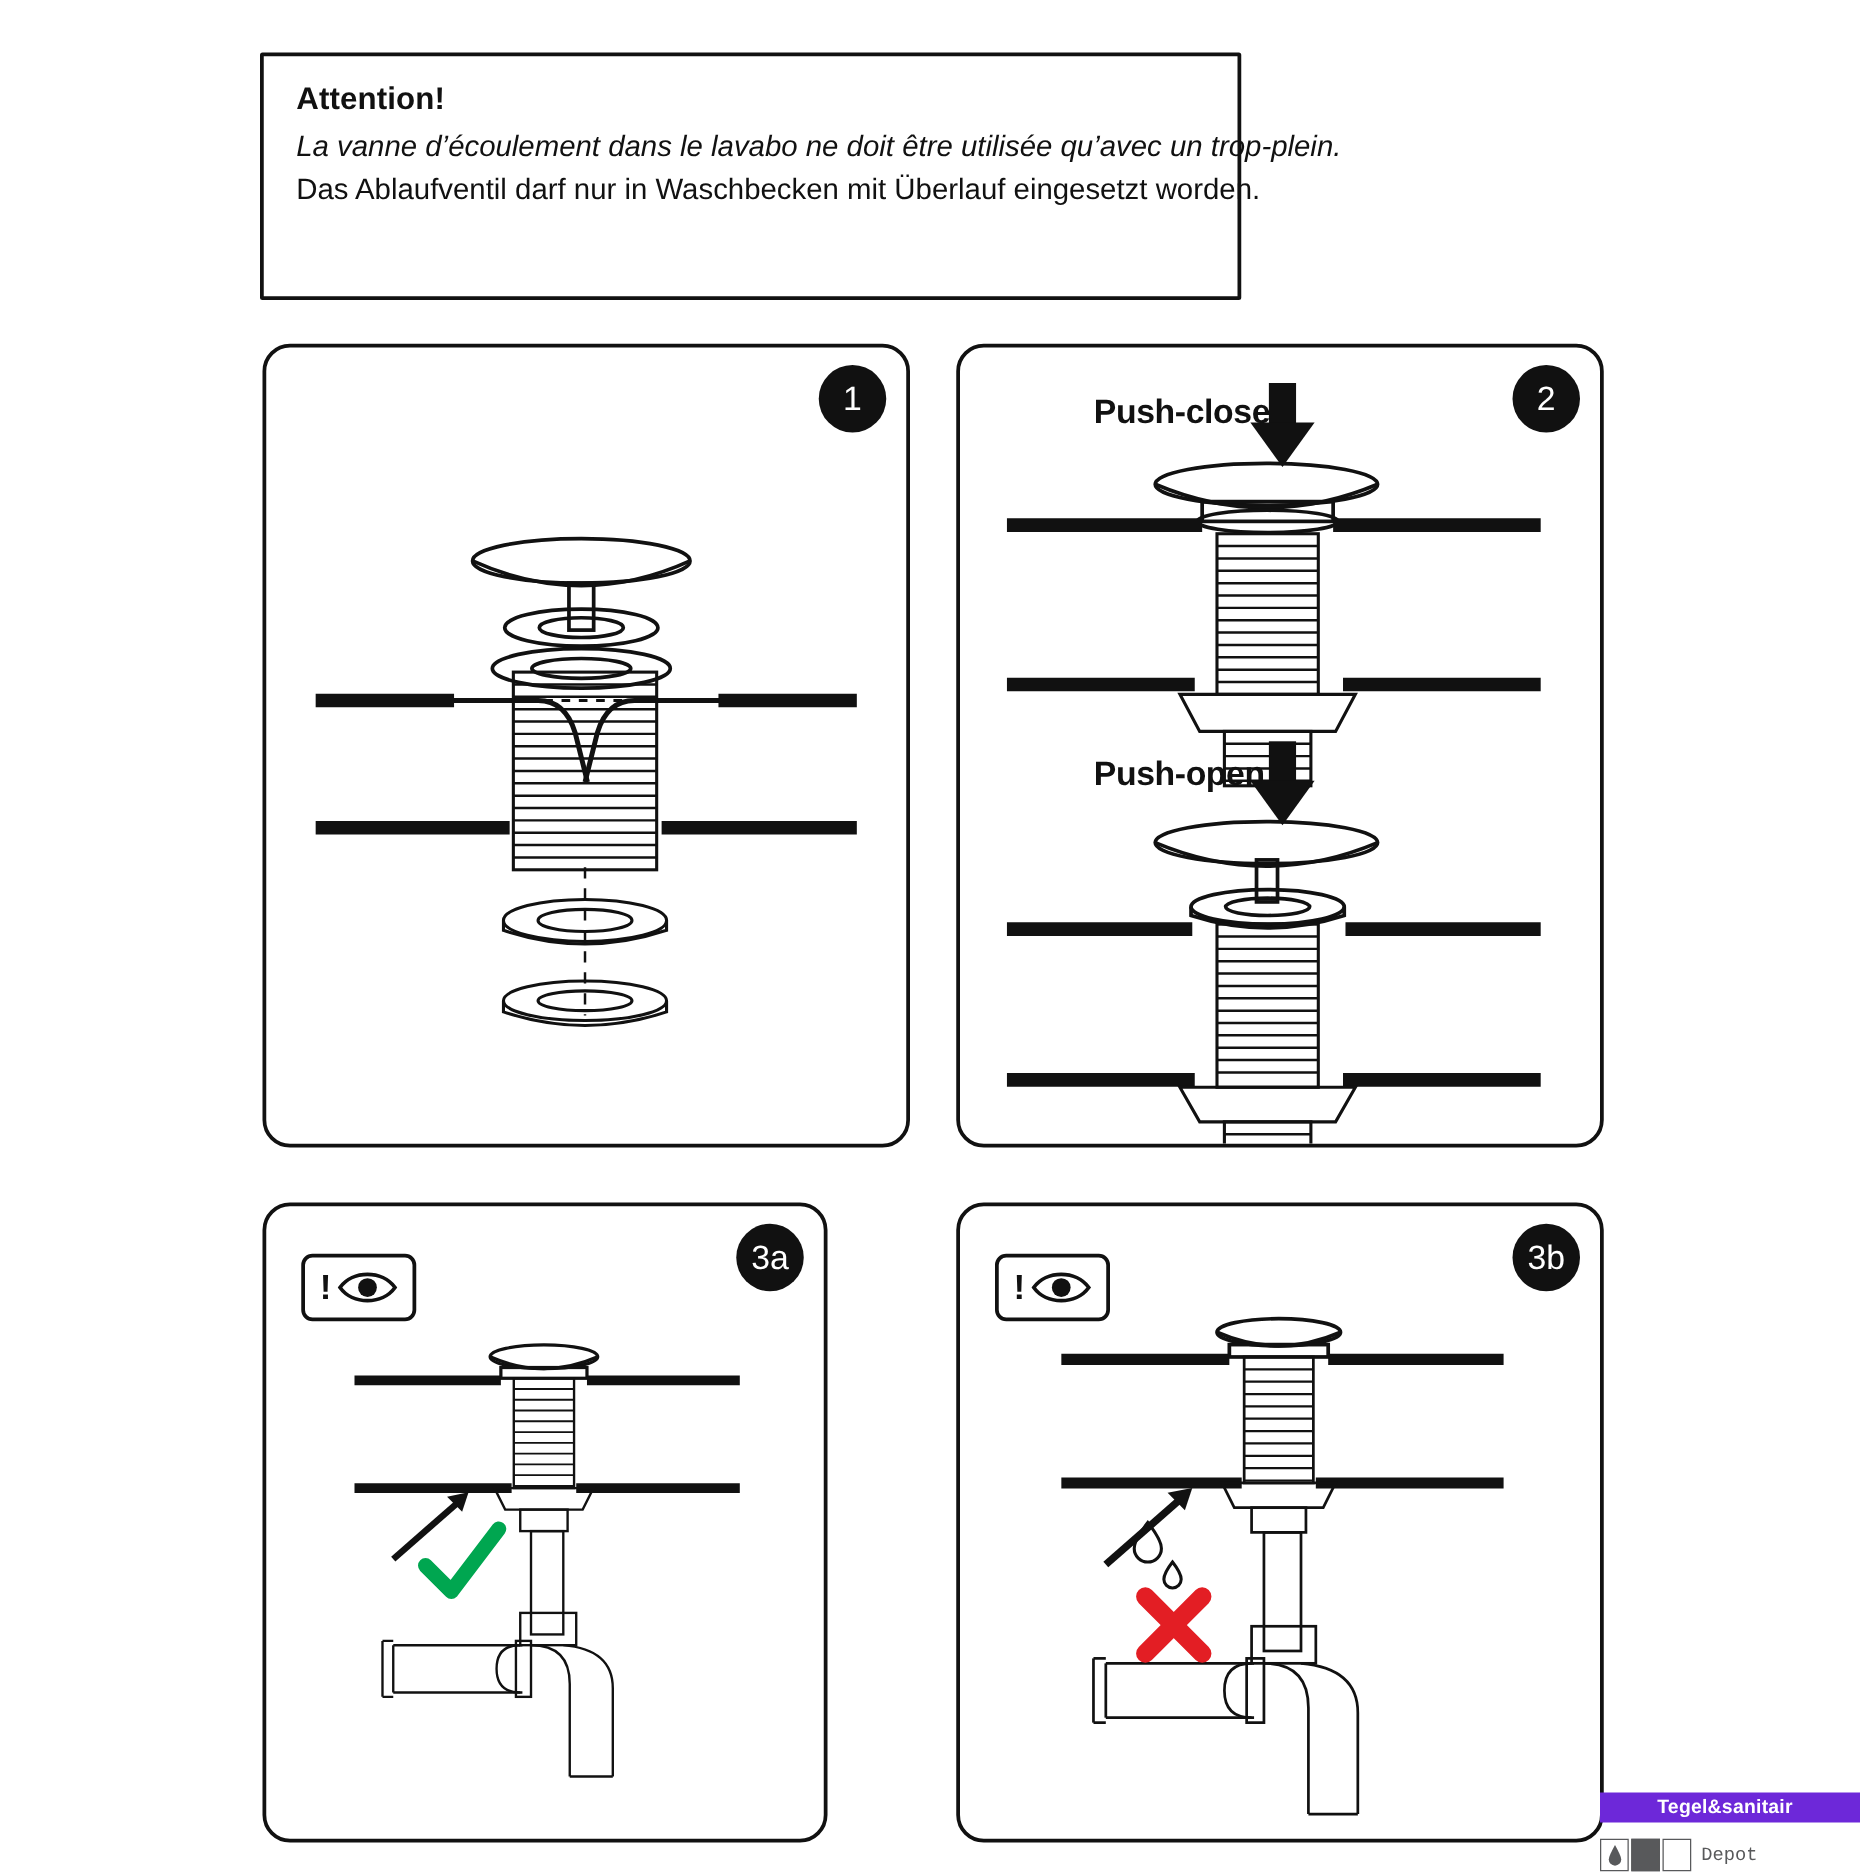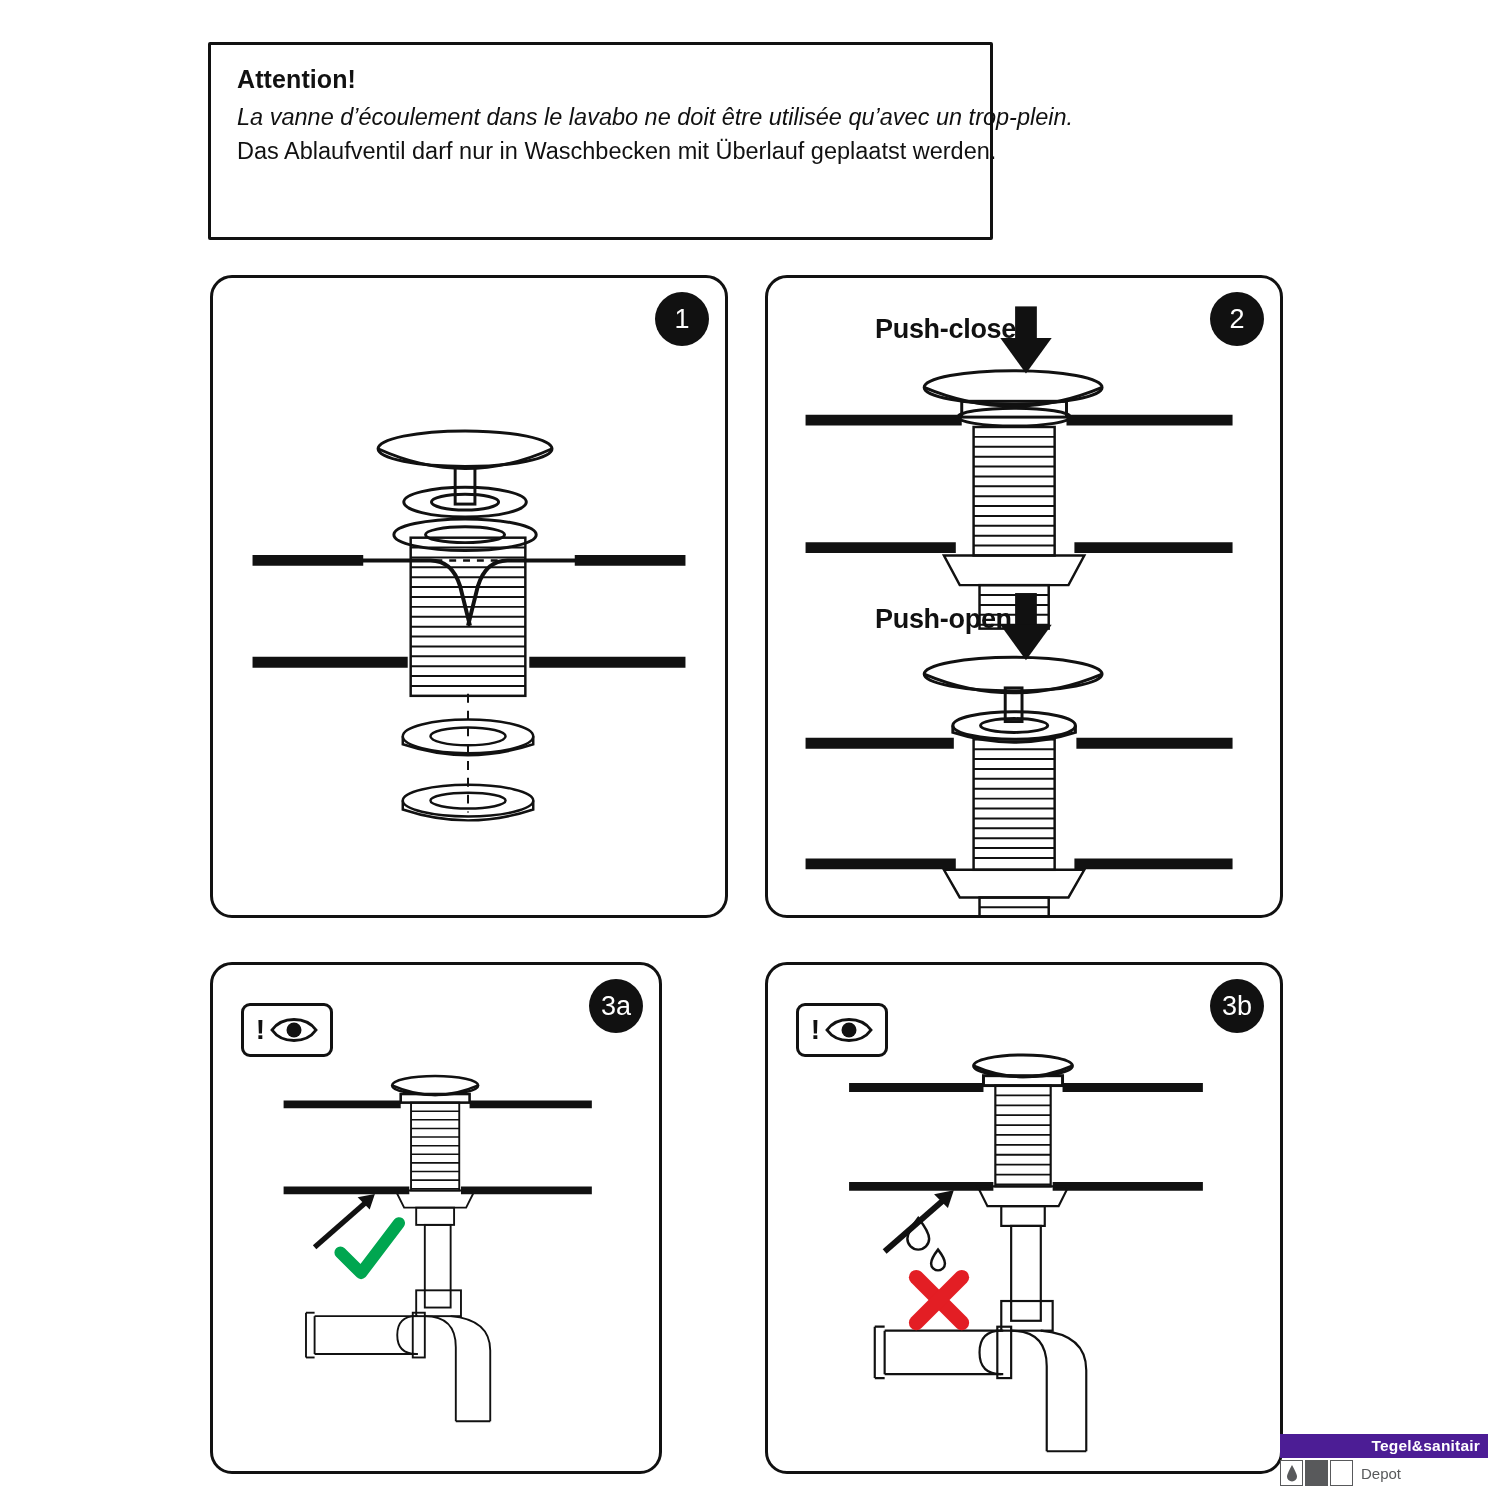--- a/index.html
+++ b/index.html
@@ -116,33 +116,34 @@
 
   
   .footer-logo {
     position: absolute;
     right: 12px;
     bottom: 10px;
     width: 208px;
     height: 56px;
   }
   .logo-top {
-    background: #4c1d95;
+    background: #6d28d9;
     color: #ffffff;
     font-size: 15.5px;
     font-weight: bold;
-    text-align: right;
+    text-align: center;
     padding: 3px 8px 3px 0;
     letter-spacing: 0.2px;
   }
   .logo-bottom {
     display: flex;
     align-items: center;
     height: 28px;
-    margin-top: 1px;
+    margin-top: 12px;
+    font-family: Liberation Mono, monospace;
   }
   .logo-swatches { display: flex; gap: 2px; }
   .sw {
     width: 23px; height: 26px;
     border: 1.5px solid #58595b;
     box-sizing: border-box;
     display:flex; align-items:center; justify-content:center;
   }
   .sw.filled { background: #58595b; }
   .logo-word {
@@ -150,21 +151,21 @@
     color: #58595b;
     font-size: 15px;
   }
 </style>
 </head>
 <body>
 
 <div class="attention-box">
   <div class="attention-title">Attention!</div>
   <div class="attention-line italic">La vanne d’écoulement dans le lavabo ne doit être utilisée qu’avec un trop-plein.</div>
-  <div class="attention-line">Das Ablaufventil darf nur in Waschbecken mit Überlauf geplaatst werden.</div>
+  <div class="attention-line">Das Ablaufventil darf nur in Waschbecken mit Überlauf eingesetzt worden.</div>
 </div>
 
 <div class="panel" id="panel-1">
   <div class="step-badge">1</div>
   <svg class="panel-svg" viewBox="0 0 518 643">
     <g fill="none" stroke="#111" stroke-width="3">
 
       <ellipse cx="255" cy="172" rx="88" ry="18"></ellipse>
       <path d="M167 172 q88 40 176 0"></path>
 

